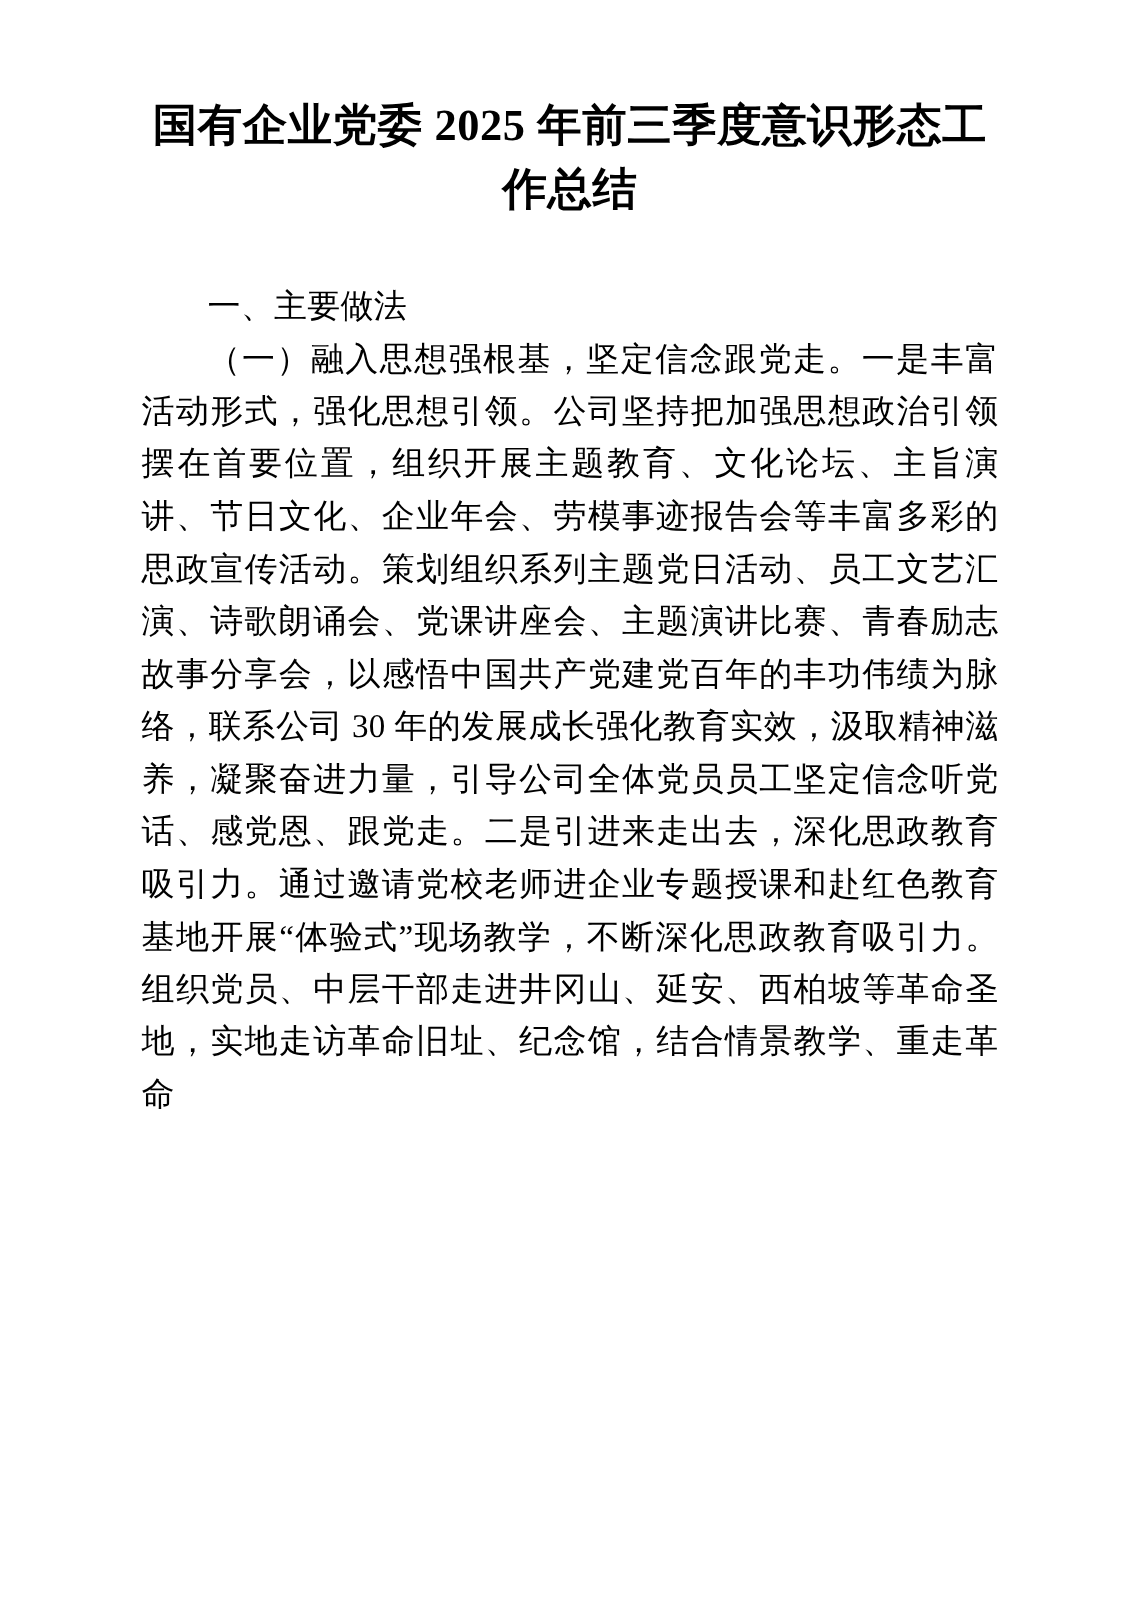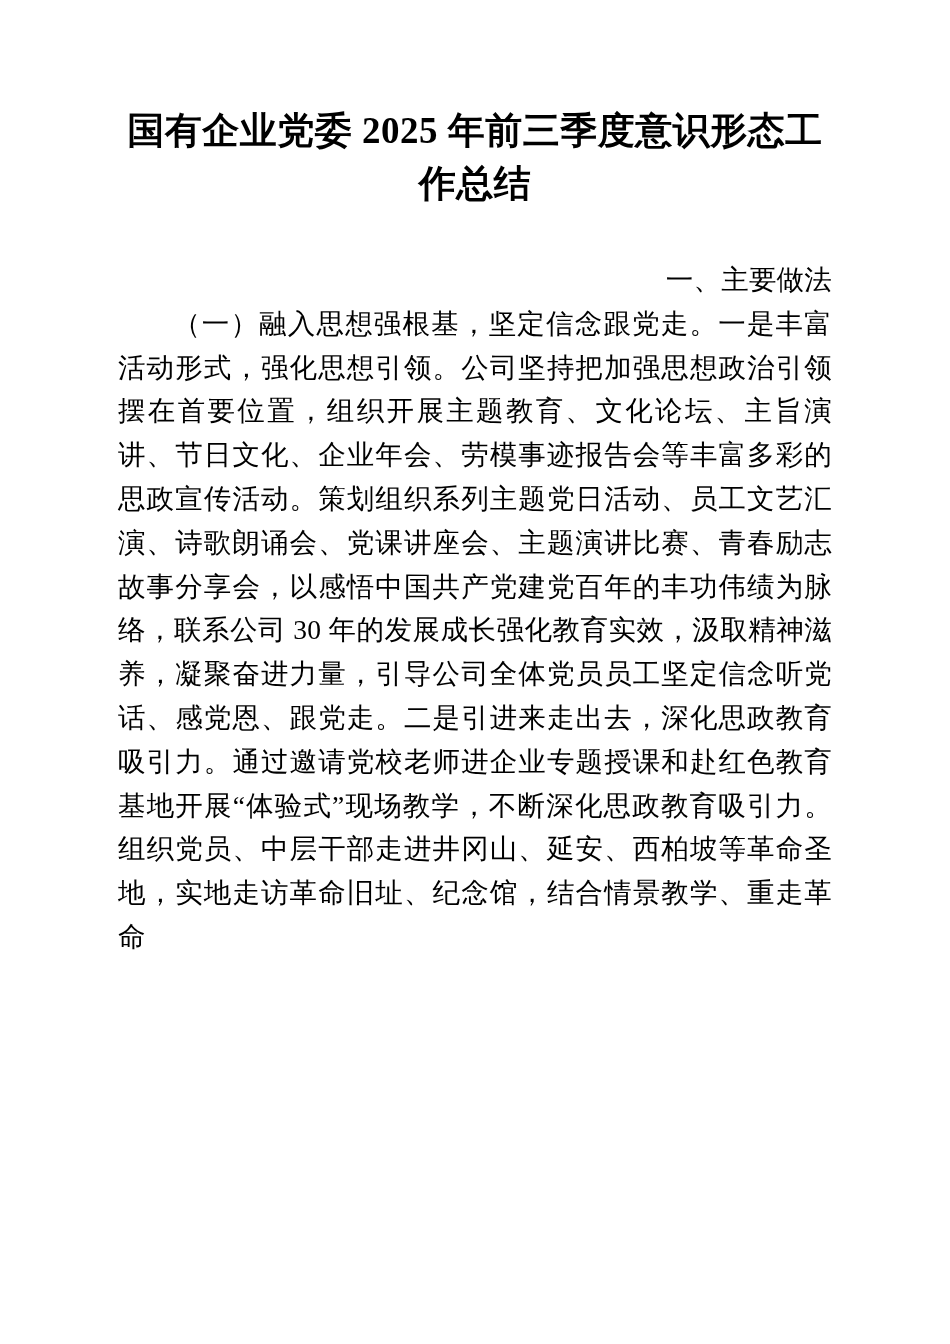--- a/index.html
+++ b/index.html
@@ -7,21 +7,21 @@
     padding: 0;
     background: #ffffff;
   }
   .page {
     position: relative;
     width: 950px;
     height: 1248px;
     box-sizing: border-box;
     background: #ffffff;
     color: #000000;
-    padding: 104px 118px 0 118px;
+    padding: 79px 118px 0 118px;
     overflow: hidden;
     font-family: "Liberation Serif", "DejaVu Serif", serif;
   }
   .doc-title {
     margin: 0 0 48px 0;
     font-size: 37px;
     line-height: 53px;
     font-weight: bold;
     text-align: center;
     letter-spacing: 0.5px;
@@ -34,21 +34,20 @@
     text-indent: 2em;
     letter-spacing: 0.2px;
   }
   .section-heading {
     margin: 5px 0 0 0;
     font-size: 27.5px;
     line-height: 43.8px;
     font-weight: normal;
     text-indent: 2em;
     letter-spacing: 0.2px;
-    text-align: right;
   }
 </style>
 </head>
 <body>
 
 <div class="page">
   <h1 class="doc-title">国有企业党委 2025 年前三季度意识形态工作总结</h1>
 
 
   <h2 class="section-heading">一、主要做法</h2>

